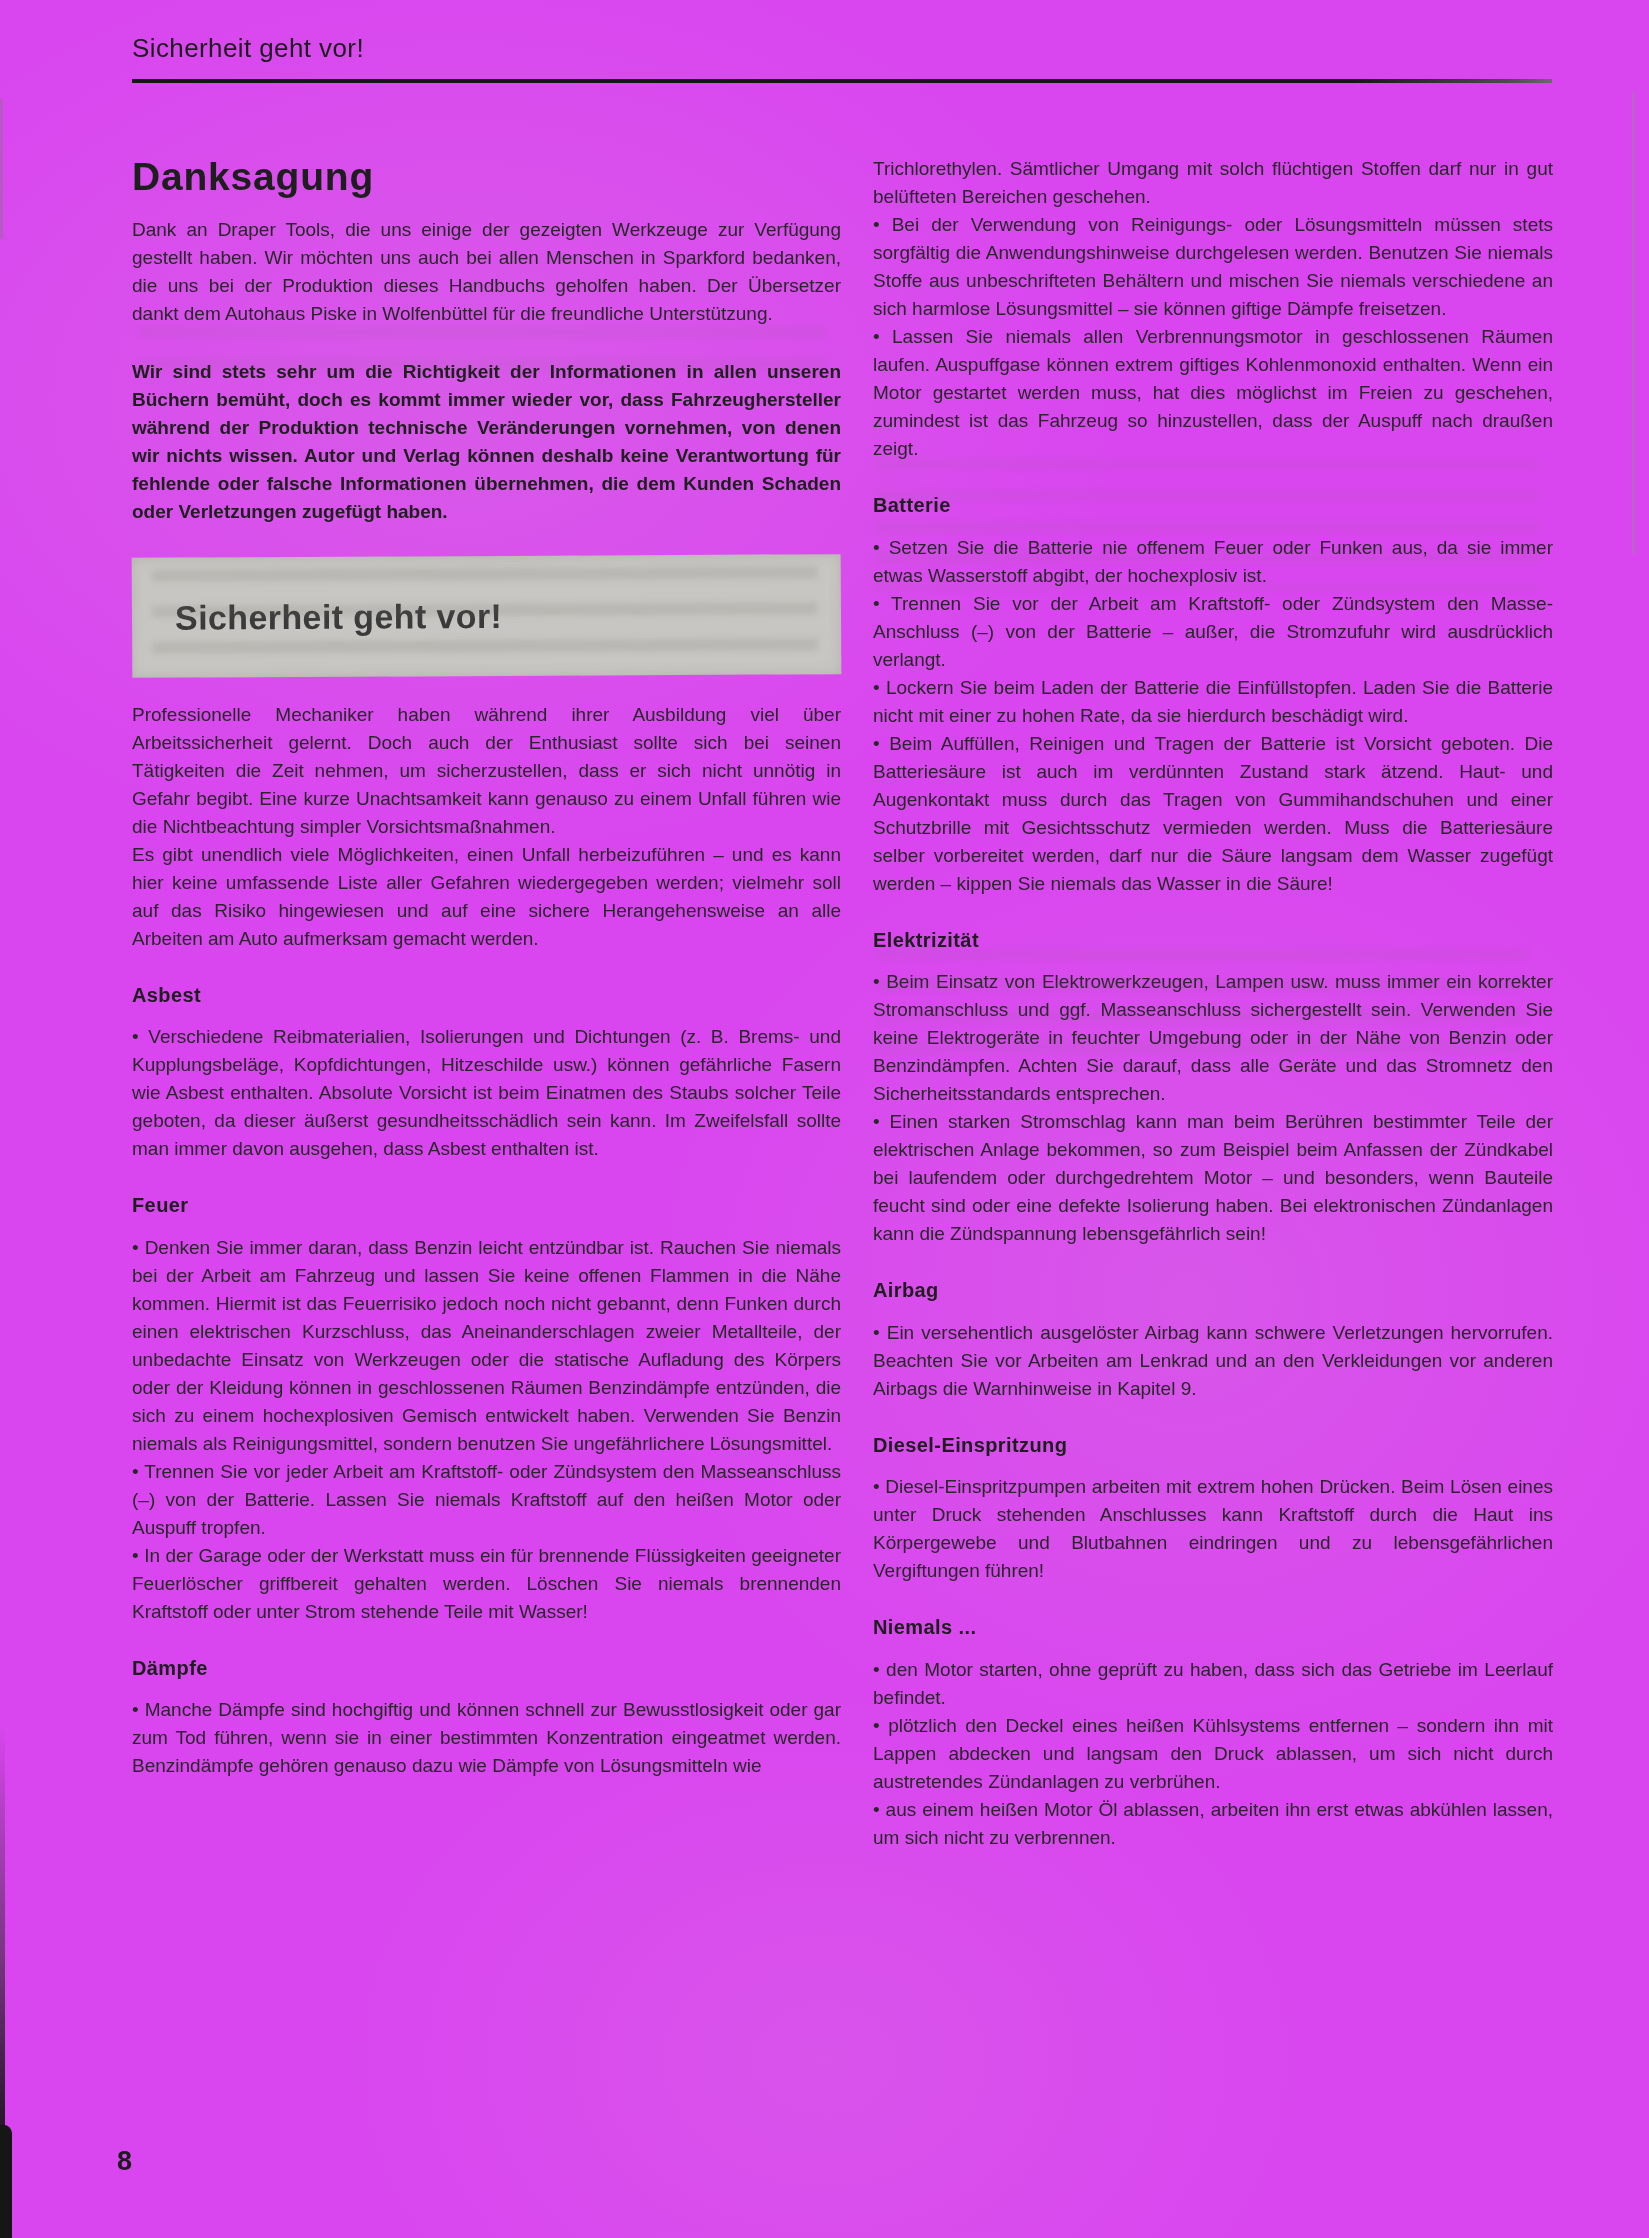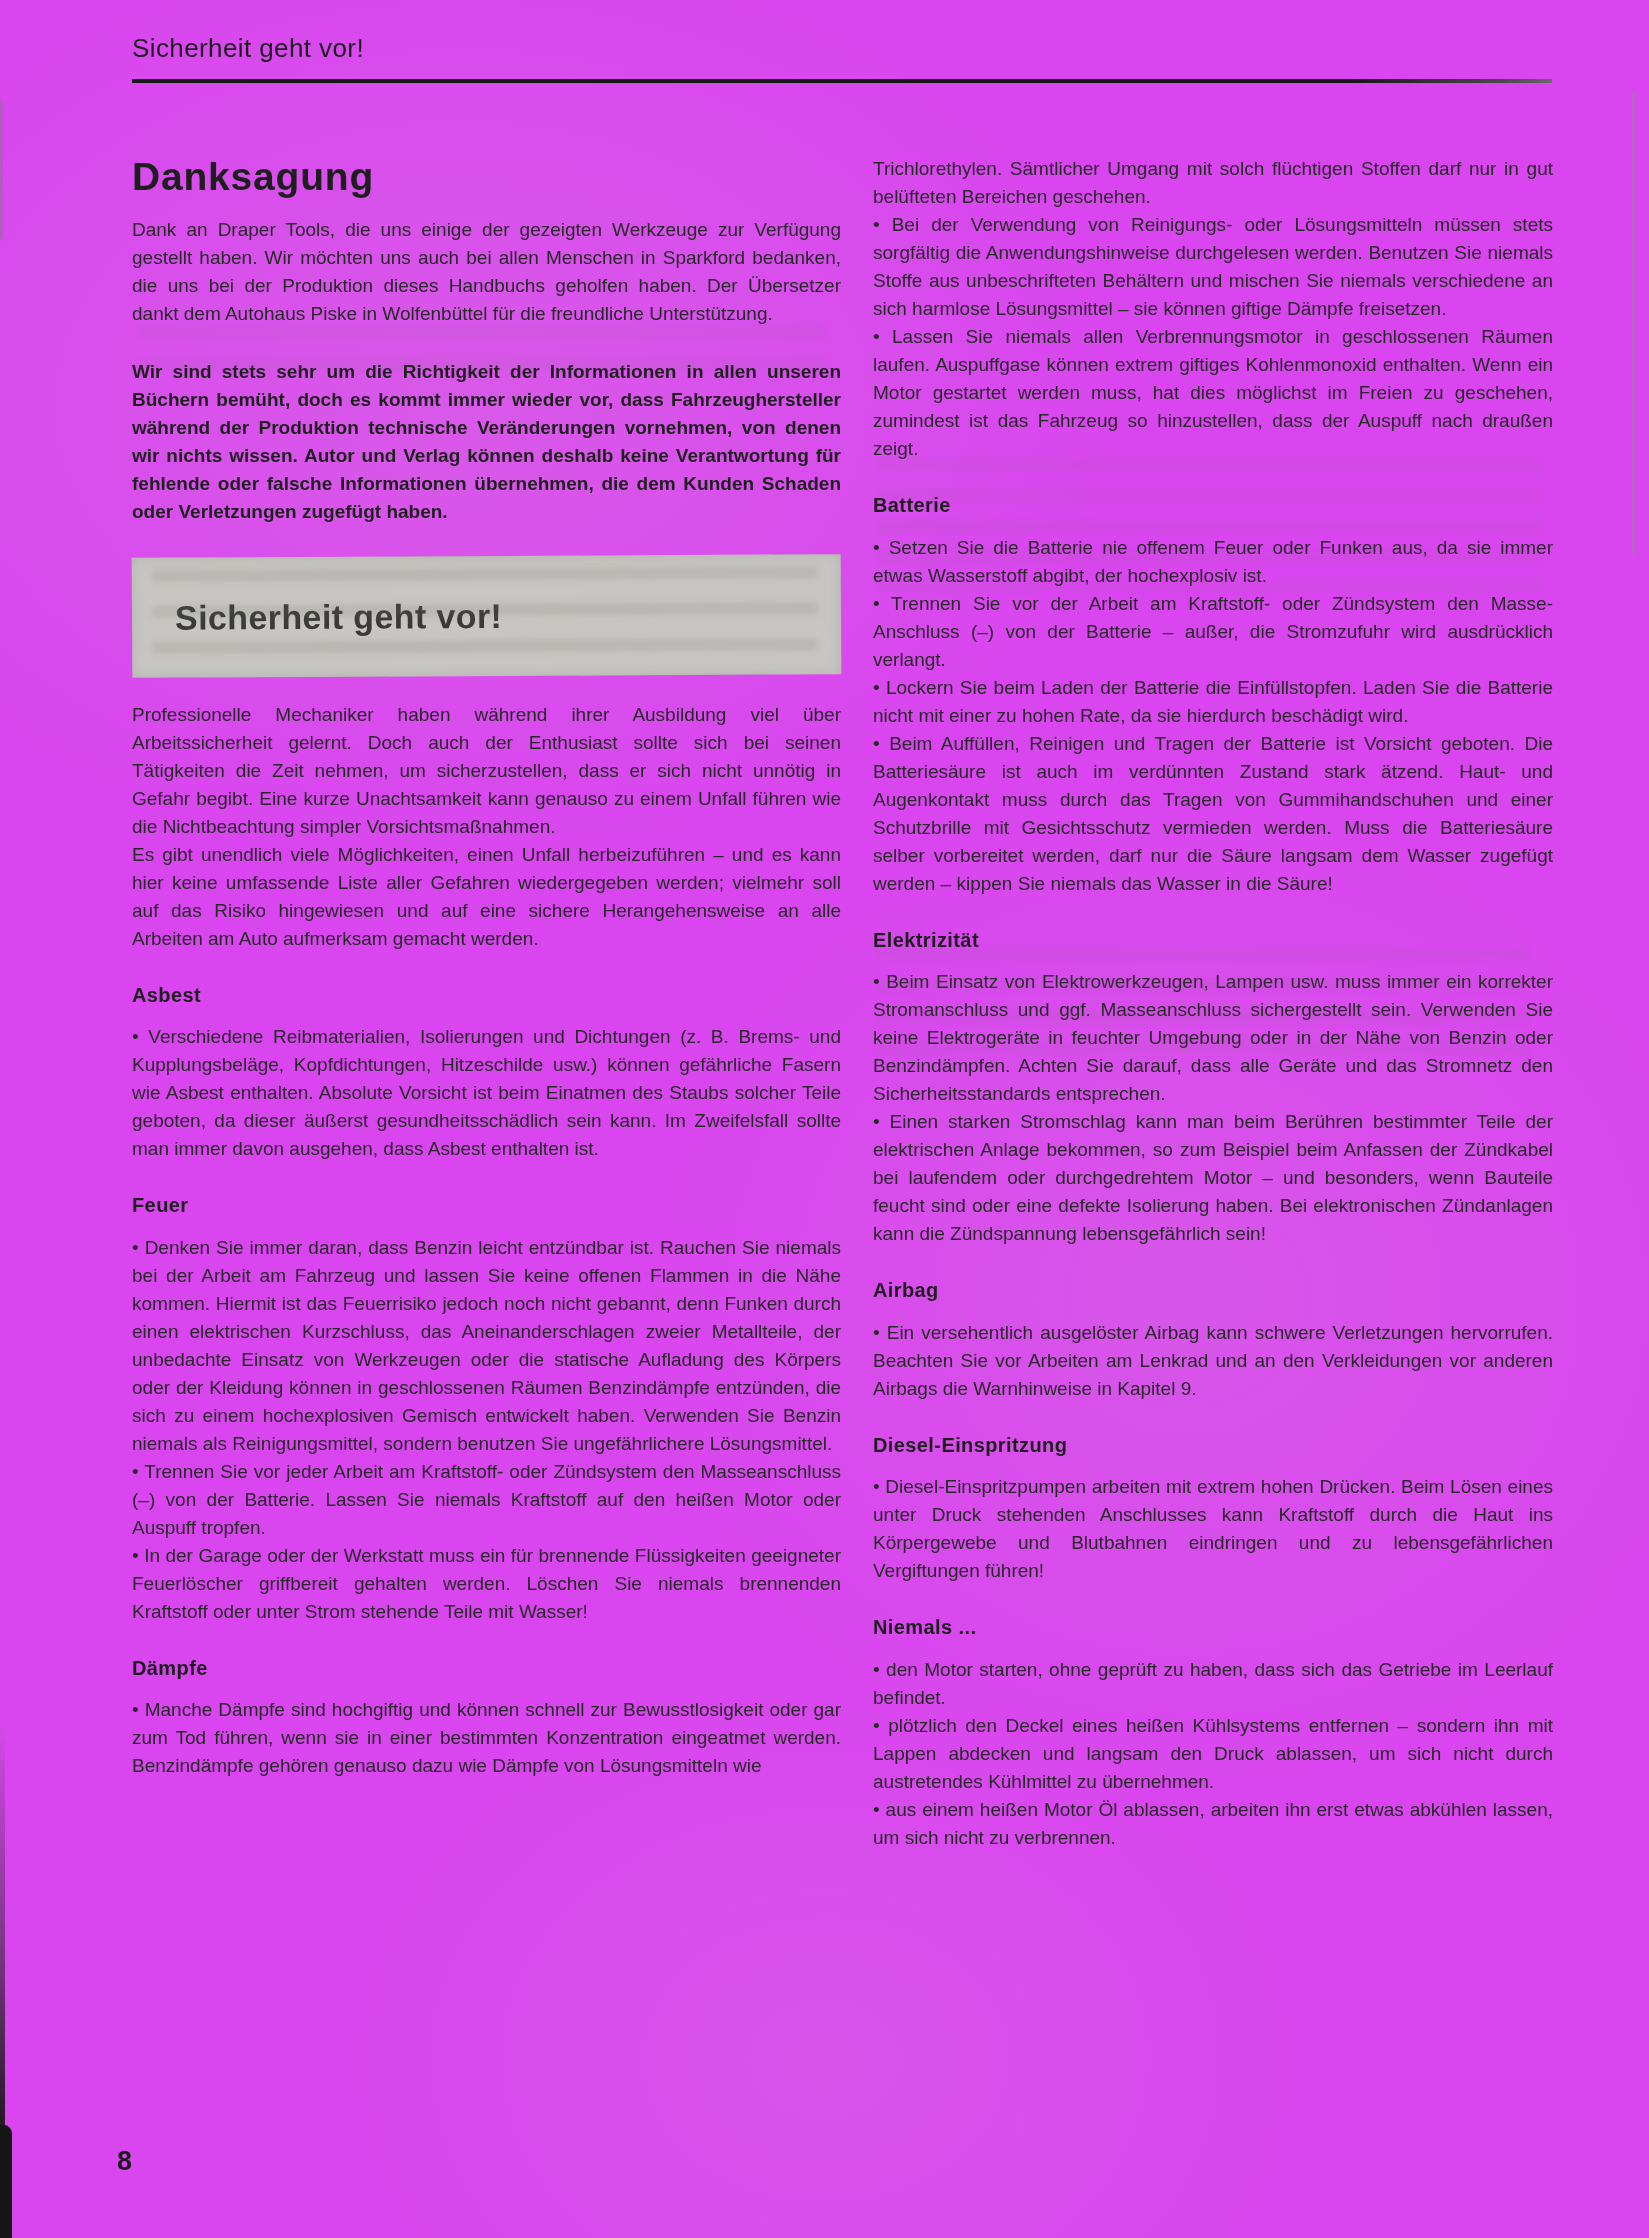--- a/index.html
+++ b/index.html
@@ -125,21 +125,21 @@
       <div class="blk-p">• Beim Auffüllen, Reinigen und Tragen der Batterie ist Vorsicht geboten. Die Batteriesäure ist auch im verdünnten Zustand stark ätzend. Haut- und Augenkontakt muss durch das Tragen von Gummihandschuhen und einer Schutzbrille mit Gesichtsschutz vermieden werden. Muss die Batteriesäure selber vorbereitet werden, darf nur die Säure langsam dem Wasser zugefügt werden – kippen Sie niemals das Wasser in die Säure!</div>
       <div class="blk-h2">Elektrizität</div>
       <div class="blk-p">• Beim Einsatz von Elektrowerkzeugen, Lampen usw. muss immer ein korrekter Stromanschluss und ggf. Masseanschluss sichergestellt sein. Verwenden Sie keine Elektrogeräte in feuchter Umgebung oder in der Nähe von Benzin oder Benzindämpfen. Achten Sie darauf, dass alle Geräte und das Stromnetz den Sicherheitsstandards entsprechen.</div>
       <div class="blk-p">• Einen starken Stromschlag kann man beim Berühren bestimmter Teile der elektrischen Anlage bekommen, so zum Beispiel beim Anfassen der Zündkabel bei laufendem oder durchgedrehtem Motor – und besonders, wenn Bauteile feucht sind oder eine defekte Isolierung haben. Bei elektronischen Zündanlagen kann die Zündspannung lebensgefährlich sein!</div>
       <div class="blk-h2">Airbag</div>
       <div class="blk-p">• Ein versehentlich ausgelöster Airbag kann schwere Verletzungen hervorrufen. Beachten Sie vor Arbeiten am Lenkrad und an den Verkleidungen vor anderen Airbags die Warnhinweise in Kapitel 9.</div>
       <div class="blk-h2">Diesel-Einspritzung</div>
       <div class="blk-p">• Diesel-Einspritzpumpen arbeiten mit extrem hohen Drücken. Beim Lösen eines unter Druck stehenden Anschlusses kann Kraftstoff durch die Haut ins Körpergewebe und Blutbahnen eindringen und zu lebensgefährlichen Vergiftungen führen!</div>
       <div class="blk-h2">Niemals ...</div>
       <div class="blk-p">• den Motor starten, ohne geprüft zu haben, dass sich das Getriebe im Leerlauf befindet.</div>
-      <div class="blk-p">• plötzlich den Deckel eines heißen Kühlsystems entfernen – sondern ihn mit Lappen abdecken und langsam den Druck ablassen, um sich nicht durch austretendes Kühlmittel zu übernehmen.</div>
+      <div class="blk-p">• plötzlich den Deckel eines heißen Kühlsystems entfernen – sondern ihn mit Lappen abdecken und langsam den Druck ablassen, um sich nicht durch austretendes Zündanlagen zu verbrühen.</div>
       <div class="blk-p">• aus einem heißen Motor Öl ablassen, arbeiten ihn erst etwas abkühlen lassen, um sich nicht zu verbrennen.</div>
     </div>
 
   <div class="pagenum">8</div>
 
   <div class="ghost ghost-a"></div>
   <div class="ghost ghost-b"></div>
   <div class="ghost ghost-c"></div>
   <div class="edge-left"></div>
   <div class="corner-mark"></div>

